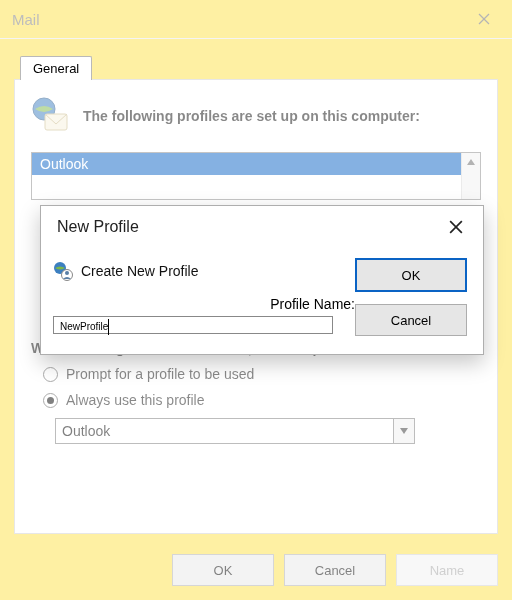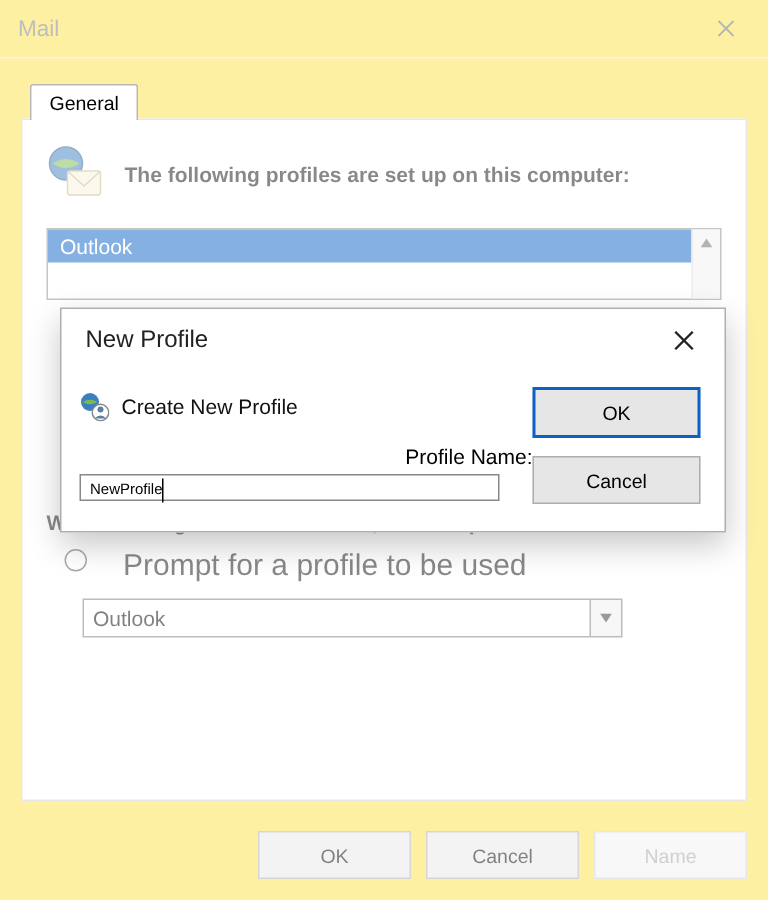--- a/index.html
+++ b/index.html
@@ -115,23 +115,23 @@
   .section-text {
     margin-top: 140px;
     font-size: 14px;
     font-weight: 600;
     color: #111;
   }
   .radios {
     margin: 10px 0 0 12px;
   }
   .radio-row {
-    display: flex; gap: 24px;
+    display: flex; align-items: center; gap: 8px;
     margin-bottom: 10px;
-    font-size: 20px;
+    font-size: 14px;
     color: #111;
   }
   .radio {
     width: 13px; height: 13px;
     border: 1px solid #555; border-radius: 50%;
     display: inline-flex; align-items: center; justify-content: center;
     background: #fff;
   }
   .radio.checked::after {
     content: ""; width: 7px; height: 7px; background: #000; border-radius: 50%;
@@ -286,20 +286,24 @@
           </div>
         </div>
       </div>
 
       <div class="section-text">When starting Microsoft Outlook, use this profile:</div>
 
       <div class="radios">
         <div class="radio-row">
           <span class="radio"></span>
           <span>Prompt for a profile to be used</span>
+        </div>
+        <div class="radio-row">
+          <span class="radio checked"></span>
+          <span>Always use this profile</span>
         </div>
       </div>
 
       <div class="combo">
         <div class="combo-text">Outlook</div>
         <div class="combo-btn">
           <svg viewBox="0 0 8 6">
               <polygon points="0,0 8,0 4,6" fill="#333"></polygon>
             </svg>
         </div>

